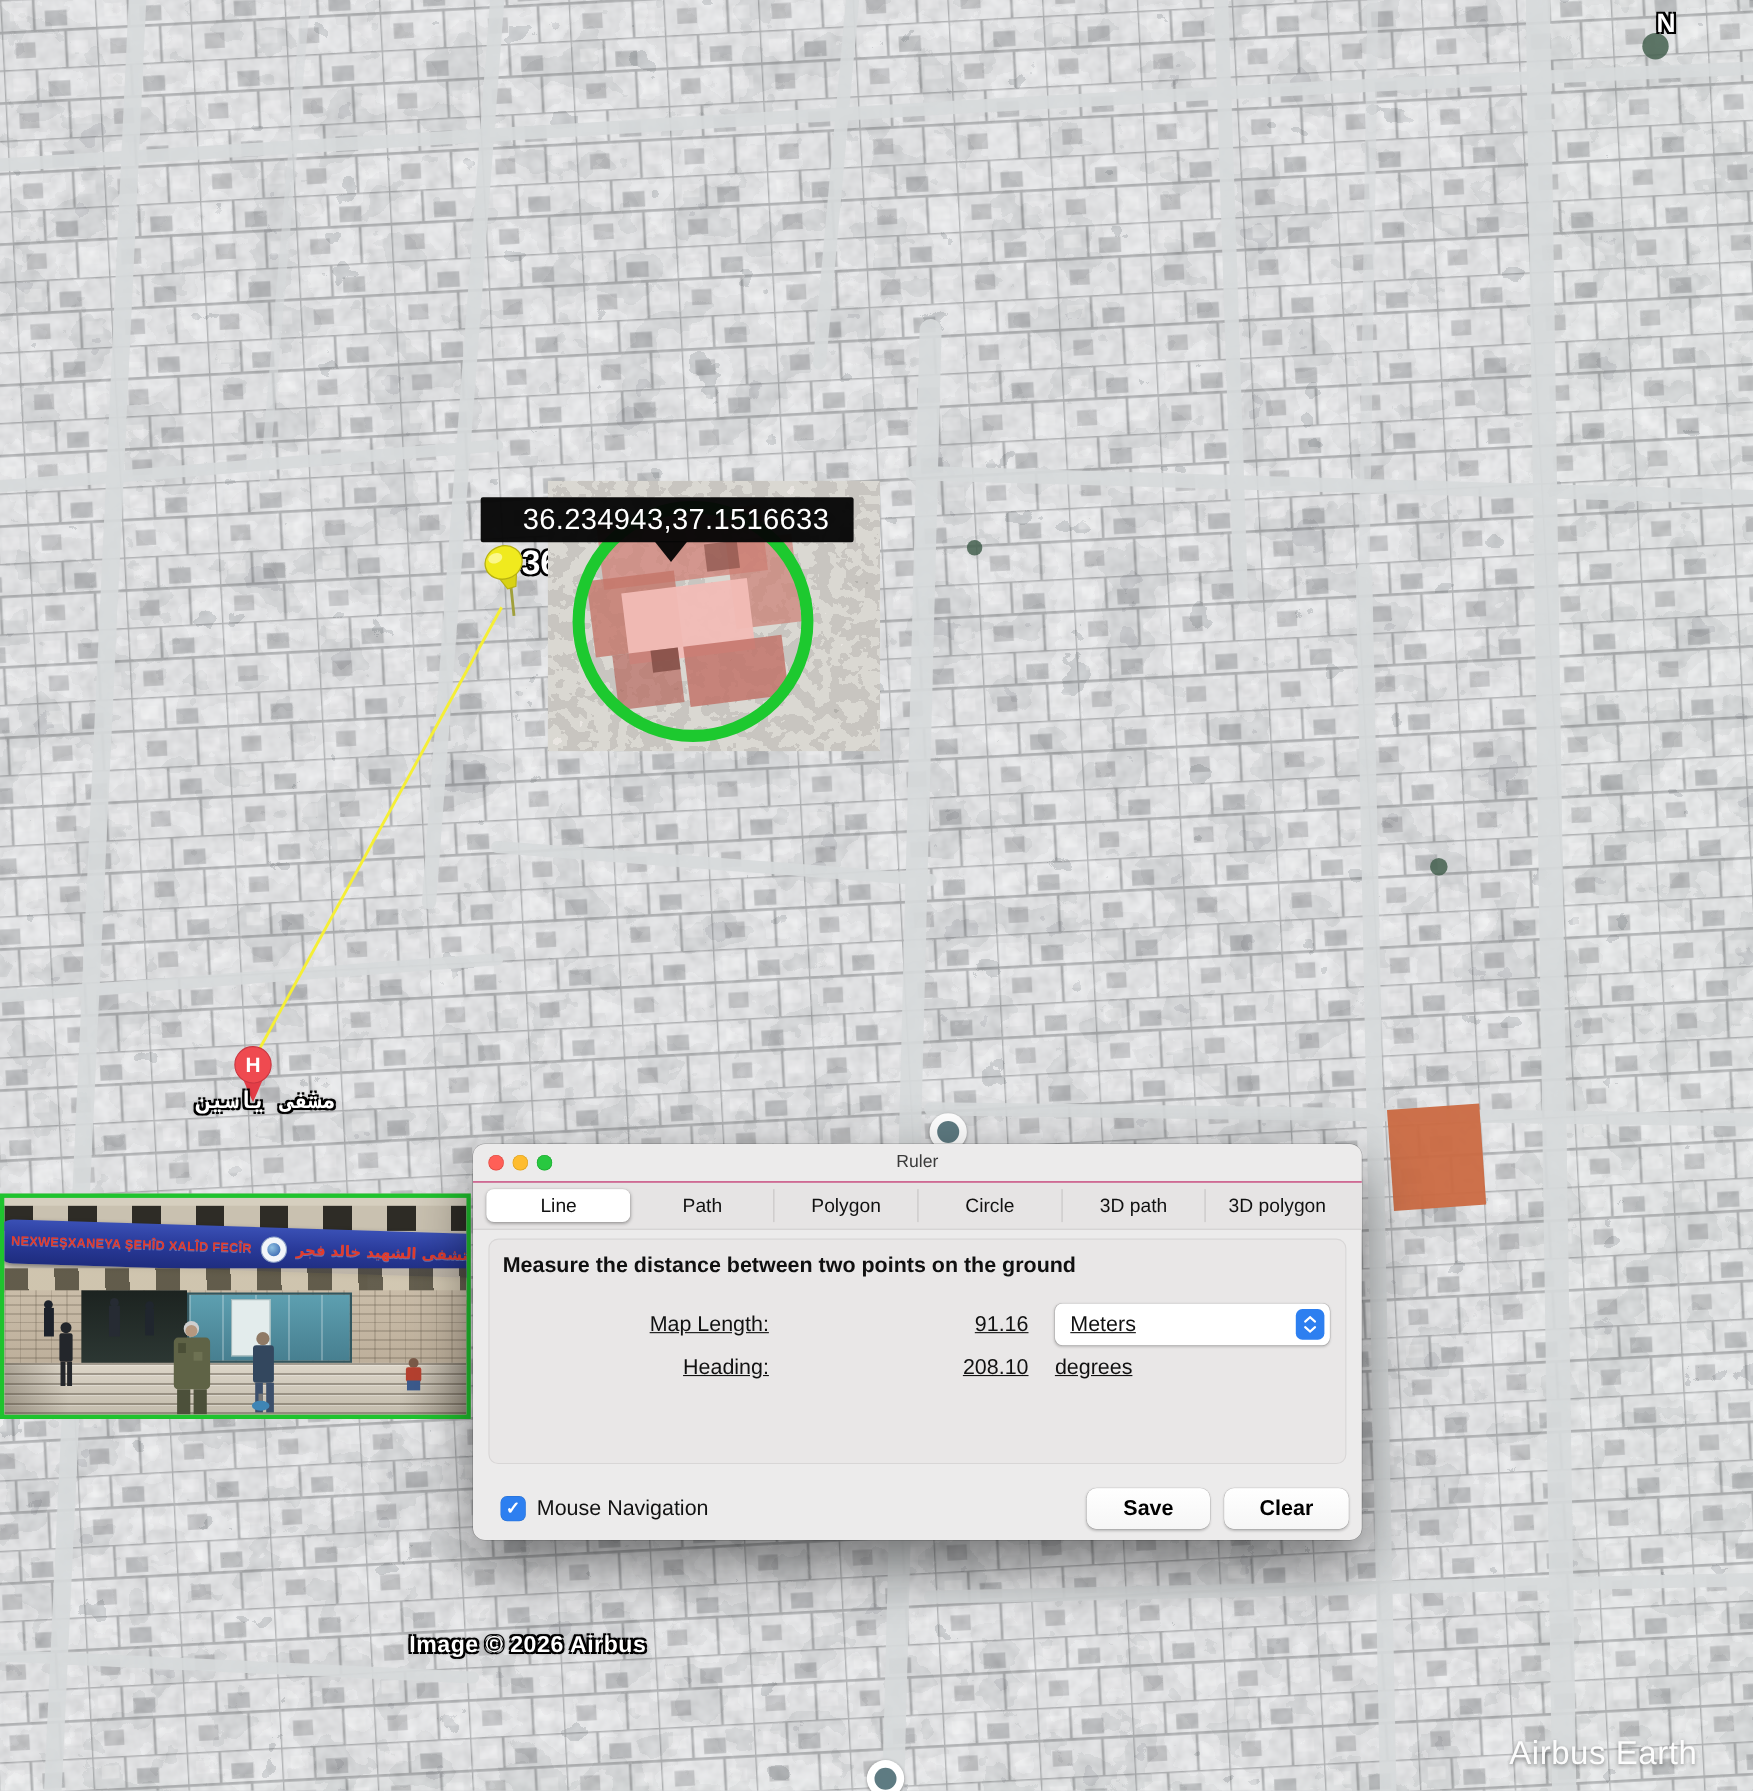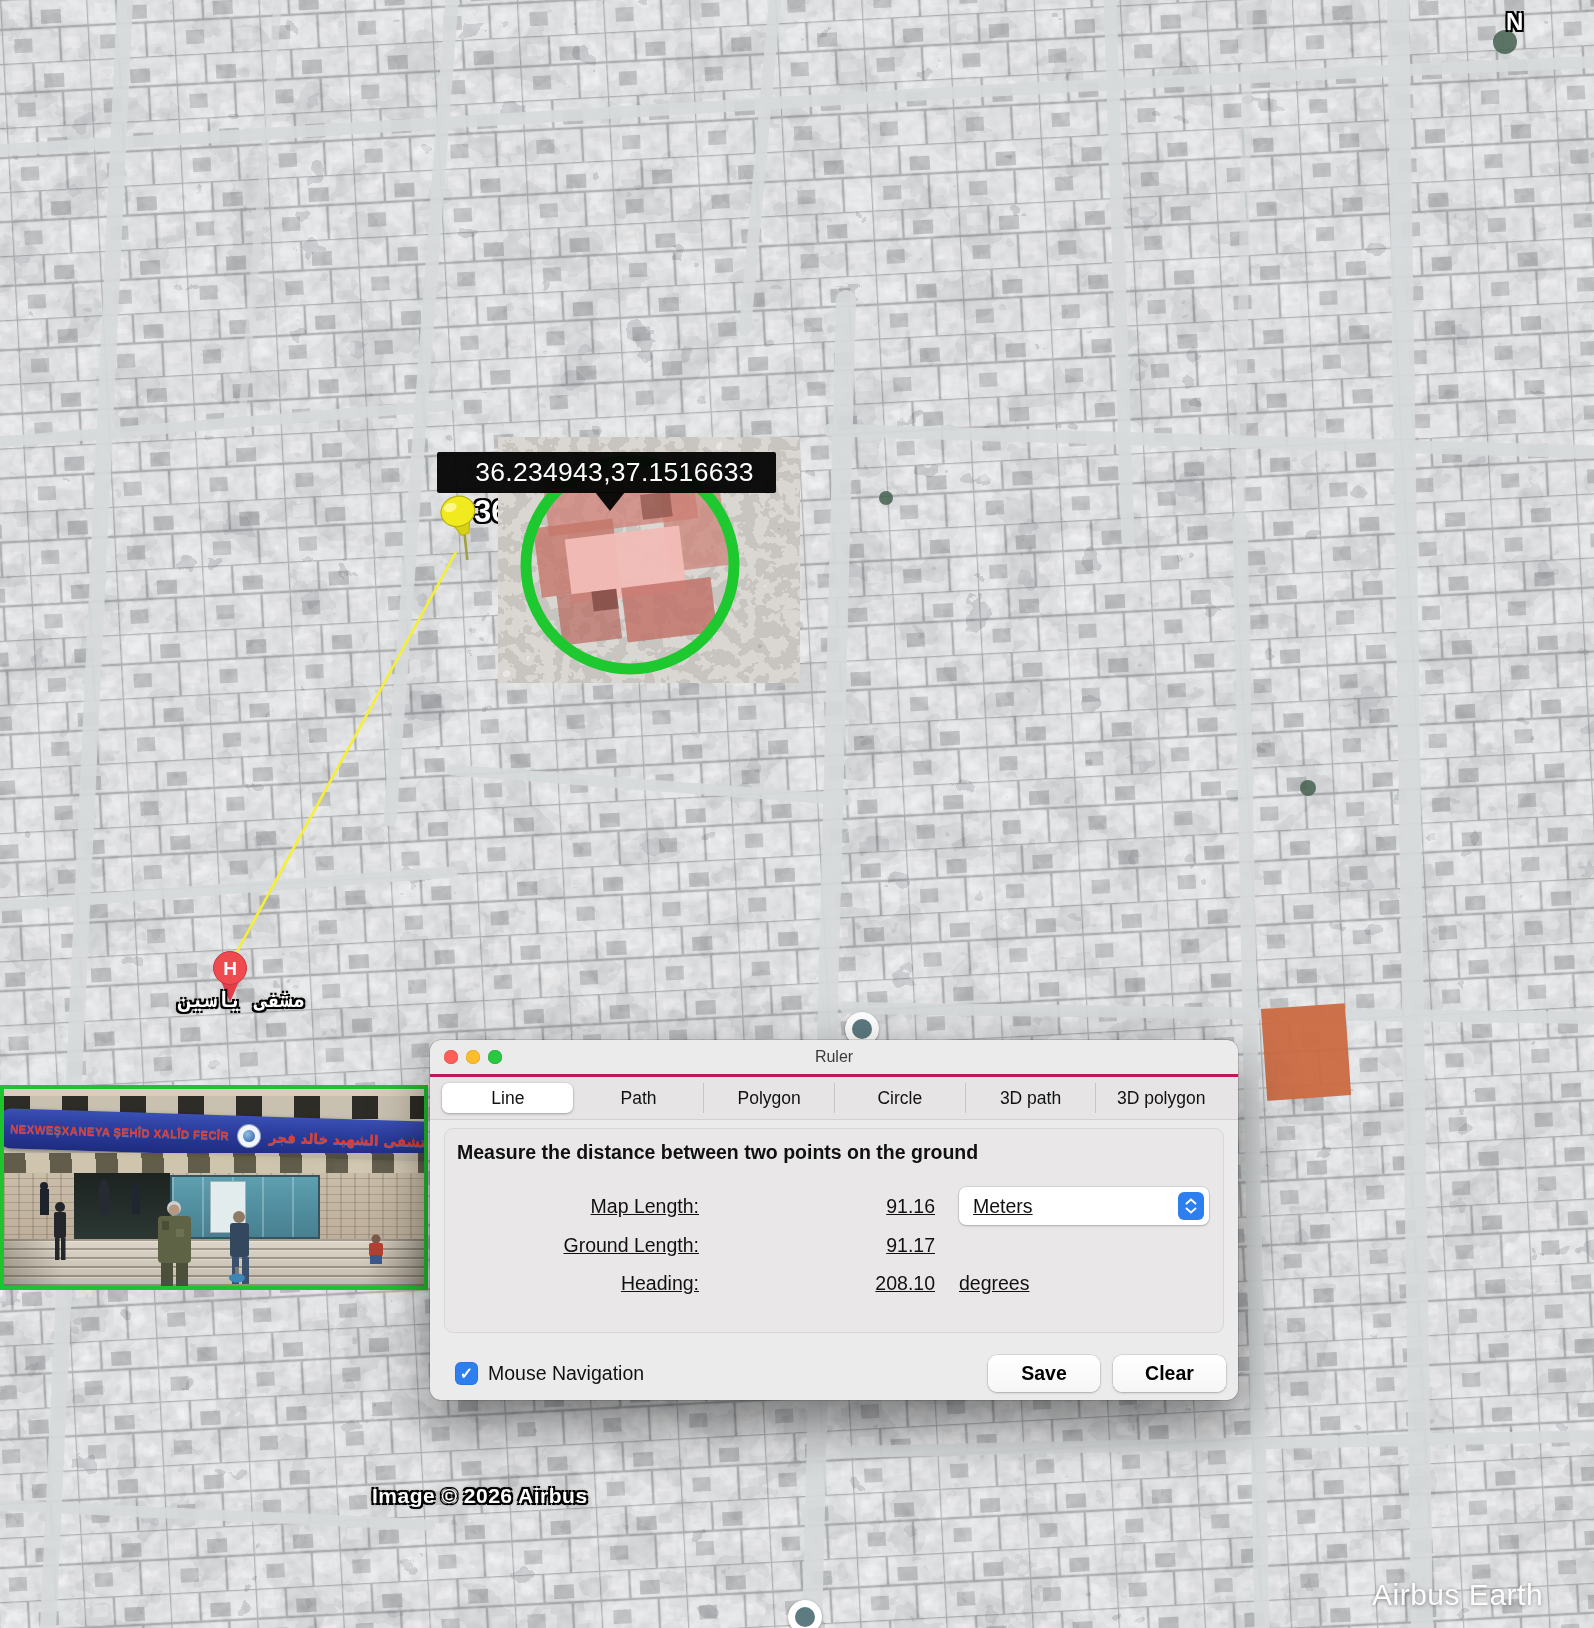--- a/index.html
+++ b/index.html
@@ -121,21 +121,21 @@
     color:#111;box-sizing:border-box;
   }
   .titlebar{height:34px;position:relative;display:flex;align-items:center;justify-content:center;}
   .title{font-size:16px;color:#3a3a3a;}
   .lights{position:absolute;left:14px;top:10px;display:flex;gap:8px;}
   .light{width:14px;height:14px;border-radius:50%;}
   .light.red{background:#ff5f57;box-shadow:inset 0 0 0 .5px #d94c44;}
   .light.yellow{background:#febc2e;box-shadow:inset 0 0 0 .5px #dba226;}
   .light.green{background:#28c840;box-shadow:inset 0 0 0 .5px #1fa833;}
   .tabband{
-    height:36px;border-top:3px solid #be185d;border-bottom:1px solid #d2d0d0;background:#e6e4e4;
+    height:36px;border-top:1px solid #be185d;border-bottom:1px solid #d2d0d0;background:#e6e4e4;
     display:flex;align-items:center;padding:3px 12px;box-sizing:content-box;
   }
   .tab{flex:1;text-align:center;font-size:17.5px;line-height:30px;color:#111;border-left:1px solid transparent;}
   .tab + .tab{border-left:1px solid #c6c4c4;}
   .tab.active{background:#fff;border-radius:7px;box-shadow:0 1px 3px rgba(0,0,0,.28),0 0 0 .5px rgba(0,0,0,.06);}
   .tab.active + .tab{border-left-color:transparent;}
   .groupbox{
     margin:8px 14px 0;height:205px;background:#e9e7e7;border:1px solid #d8d6d6;border-radius:9px;
     box-sizing:border-box;padding-top:12px;
   }
@@ -394,25 +394,20 @@
                   <path d="M1.5 5.5 L6 1.5 L10.5 5.5" stroke="#fff" stroke-width="1.9" fill="none" stroke-linecap="round"></path>
                 </svg>
               <svg width="12" height="7" viewBox="0 0 12 7">
                   <path d="M1.5 1.5 L6 5.5 L10.5 1.5" stroke="#fff" stroke-width="1.9" fill="none" stroke-linecap="round"></path>
                 </svg>
             </div>
           </div>
         </div>
       </div>
       <div class="row slim">
-        <div class="rlabel">Ground Length:</div>
-        <div class="rvalue">91.17</div>
-        <div class="rextra"></div>
-      </div>
-      <div class="row slim">
         <div class="rlabel">Heading:</div>
         <div class="rvalue">208.10</div>
         <div class="rextra">degrees</div>
       </div>
     </div>
   </div>
 
   <div class="bottomrow">
     <div class="checkbox"></div>
     <div class="chk-label">Mouse Navigation</div>

